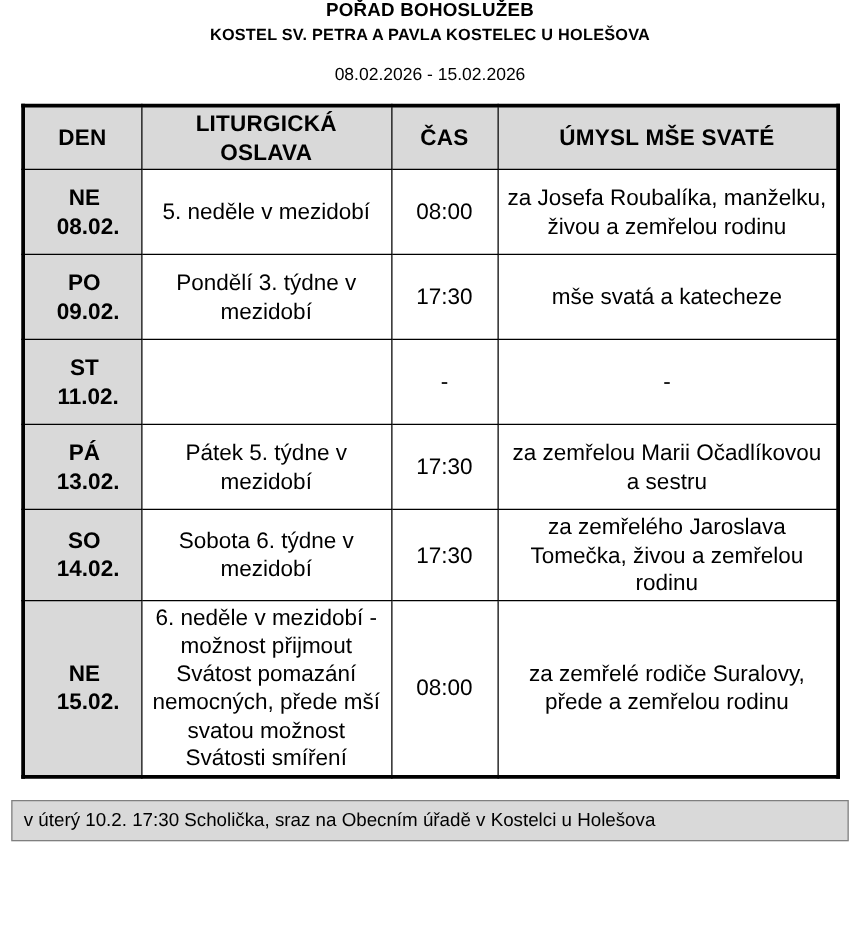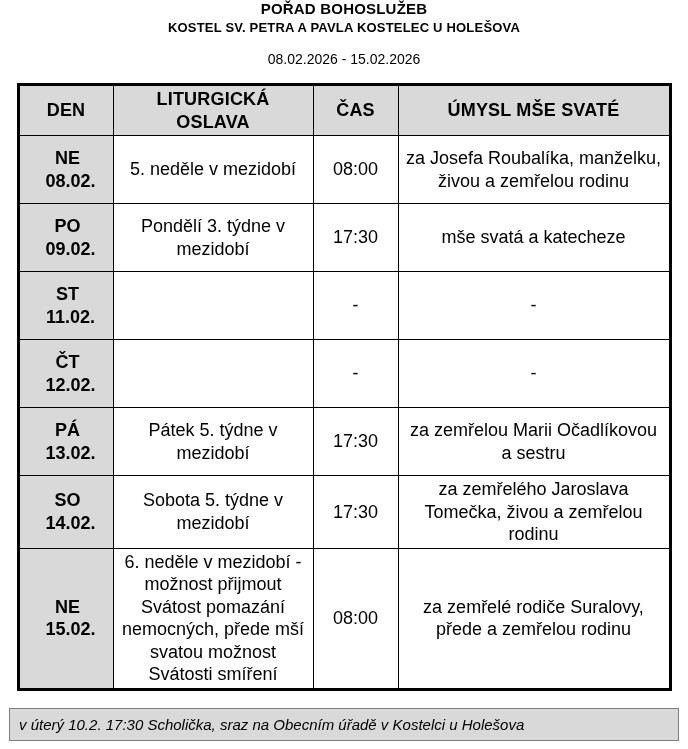--- a/index.html
+++ b/index.html
@@ -54,21 +54,20 @@
   td.den .day { display: inline-block; min-width: 26px; }
   td.den .date { display: inline-block; margin-left: 6px; }
 
   .footer-note {
     width: 670px;
     margin: 17px auto 0 auto;
     background: #d9d9d9;
     border: 1px solid #7f7f7f;
     font-size: 15px;
     padding: 7px 9px;
-    font-style: italic;
   }
 </style>
 </head>
 <body>
 
 <div class="page">
 
   <div class="titles">
     <div class="title">POŘAD BOHOSLUŽEB</div>
     <div class="subtitle">KOSTEL SV. PETRA A PAVLA KOSTELEC U HOLEŠOVA</div>
@@ -103,34 +102,28 @@
         <td>17:30</td>
         <td>mše svatá a katecheze</td>
       </tr>
       <tr>
         <td class="den"><span class="day">ST</span><span class="date">11.02.</span></td>
         <td></td>
         <td>-</td>
         <td>-</td>
       </tr>
       <tr>
-        <td class="den"><span class="day">ČT</span><span class="date">12.02.</span></td>
-        <td></td>
-        <td>-</td>
-        <td>-</td>
-      </tr>
-      <tr>
         <td class="den"><span class="day">PÁ</span><span class="date">13.02.</span></td>
         <td>Pátek 5. týdne v mezidobí</td>
         <td>17:30</td>
         <td>za zemřelou Marii Očadlíkovou a sestru</td>
       </tr>
       <tr>
         <td class="den"><span class="day">SO</span><span class="date">14.02.</span></td>
-        <td>Sobota 5. týdne v mezidobí</td>
+        <td>Sobota 6. týdne v mezidobí</td>
         <td>17:30</td>
         <td>za zemřelého Jaroslava Tomečka, živou a zemřelou rodinu</td>
       </tr>
       <tr class="tall">
         <td class="den"><span class="day">NE</span><span class="date">15.02.</span></td>
         <td>6. neděle v mezidobí - možnost přijmout Svátost pomazání nemocných, přede mší svatou možnost Svátosti smíření</td>
         <td>08:00</td>
         <td>za zemřelé rodiče Suralovy, přede a zemřelou rodinu</td>
       </tr>
     </tbody>

